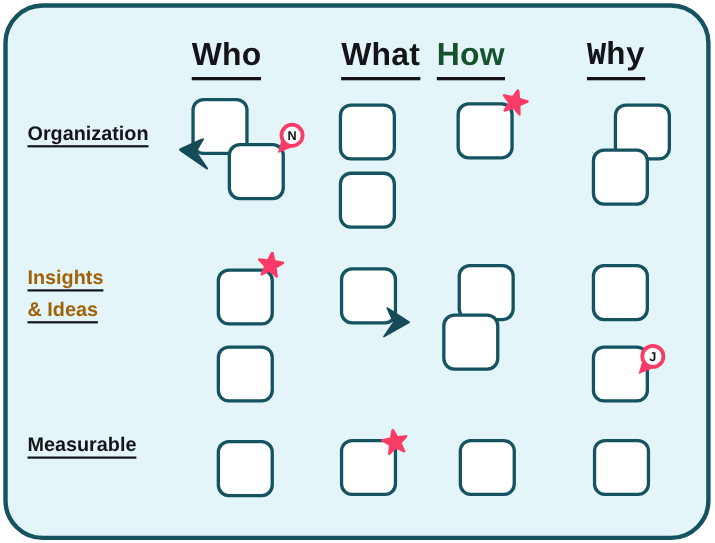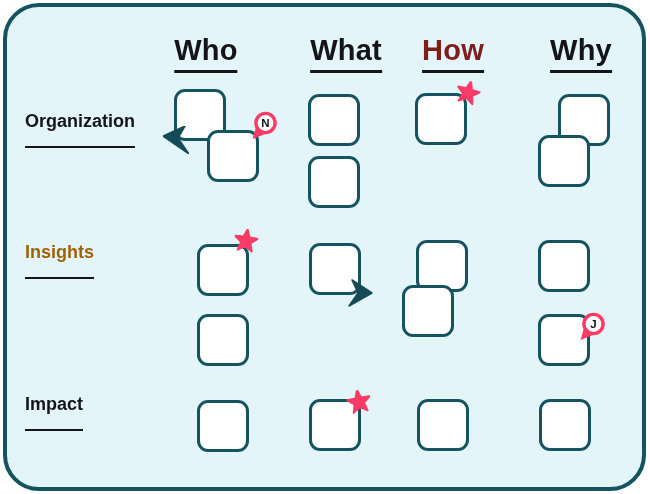--- a/index.html
+++ b/index.html
@@ -45,21 +45,21 @@
     left: 18px;
     color: #141419;
     font-size: 18px;
     font-weight: 700;
     white-space: nowrap;
   }
   .row-label .line { display: block; margin-bottom: 6px; }
   .row-label .line span {
     display: inline-block;
     line-height: 20px;
-    padding-bottom: 15px;
+    padding-bottom: 1px;
     border-bottom: 2.5px solid #141419;
   }
   .note {
     position: absolute;
     width: 52px;
     height: 52px;
     box-sizing: border-box;
     background: #ffffff;
     border: 3.5px solid #14535f;
     border-radius: 11px;
@@ -74,32 +74,33 @@
   }
 </style>
 </head>
 <body>
 
 <div class="stage">
   <div class="board" id="board" style="background: rgb(227, 245, 248); border-color: rgb(20, 83, 95);">
     <div id="headers">
         <div class="col-header" style="left: 199px; color: rgb(20, 20, 25);"><span style="border-bottom-color: rgb(20, 20, 25);">Who</span></div>
         <div class="col-header" style="left: 327px; color: rgb(20, 20, 25); margin-left: 12px;"><span style="border-bottom-color: rgb(20, 20, 25);">What</span></div>
-        <div class="col-header" style="left: 446px; color: #7f1d1d; text-decoration: underline;"><span style="border-bottom-color: rgb(20, 20, 25);">How</span></div>
-        <div class="col-header" style="left: 574px; color: rgb(20, 20, 25);"><span style="border-bottom-color: rgb(20, 20, 25);">Why</span></div>
+        <div class="col-header" style="left: 421px; color: #14532d; text-decoration: underline;"><span style="border-bottom-color: rgb(20, 20, 25);">How</span></div>
+        <div class="col-header" style="left: 553px; color: rgb(20, 20, 25); font-family: Liberation Mono, monospace;"><span style="border-bottom-color: rgb(20, 20, 25);">Why</span></div>
       </div>
     <div id="rowlabels">
         <div class="row-label" style="top: 104px; color: rgb(20, 20, 25);">
           <div class="line"><span style="border-bottom-color: rgb(20, 20, 25);">Organization</span></div>
         </div>
         <div class="row-label" style="top: 235px; color: #a16207;">
           <div class="line"><span style="border-bottom-color: rgb(20, 20, 25);">Insights</span></div>
+          <div class="line"><span style="border-bottom-color: rgb(20, 20, 25);">&amp; Ideas</span></div>
         </div>
         <div class="row-label" style="top: 387px; color: rgb(20, 20, 25);">
-          <div class="line"><span style="border-bottom-color: rgb(20, 20, 25);">Impact</span></div>
+          <div class="line"><span style="border-bottom-color: rgb(20, 20, 25);">Measurable</span></div>
         </div>
       </div>
     <div id="objects">
         <div class="note" style="left: 167px; top: 82px; border-color: rgb(20, 83, 95); background: rgb(255, 255, 255);"></div>
         <div class="note" style="left: 200px; top: 123px; border-color: rgb(20, 83, 95); background: rgb(255, 255, 255);"></div>
         <div class="note" style="left: 301px; top: 87px; border-color: rgb(20, 83, 95); background: rgb(255, 255, 255);"></div>
         <div class="note" style="left: 301px; top: 149px; border-color: rgb(20, 83, 95); background: rgb(255, 255, 255);"></div>
         <div class="note" style="left: 408px; top: 86px; border-color: rgb(20, 83, 95); background: rgb(255, 255, 255);"></div>
         <div class="note" style="left: 551px; top: 87px; border-color: rgb(20, 83, 95); background: rgb(255, 255, 255);"></div>
         <div class="note" style="left: 531px; top: 128px; border-color: rgb(20, 83, 95); background: rgb(255, 255, 255);"></div>

